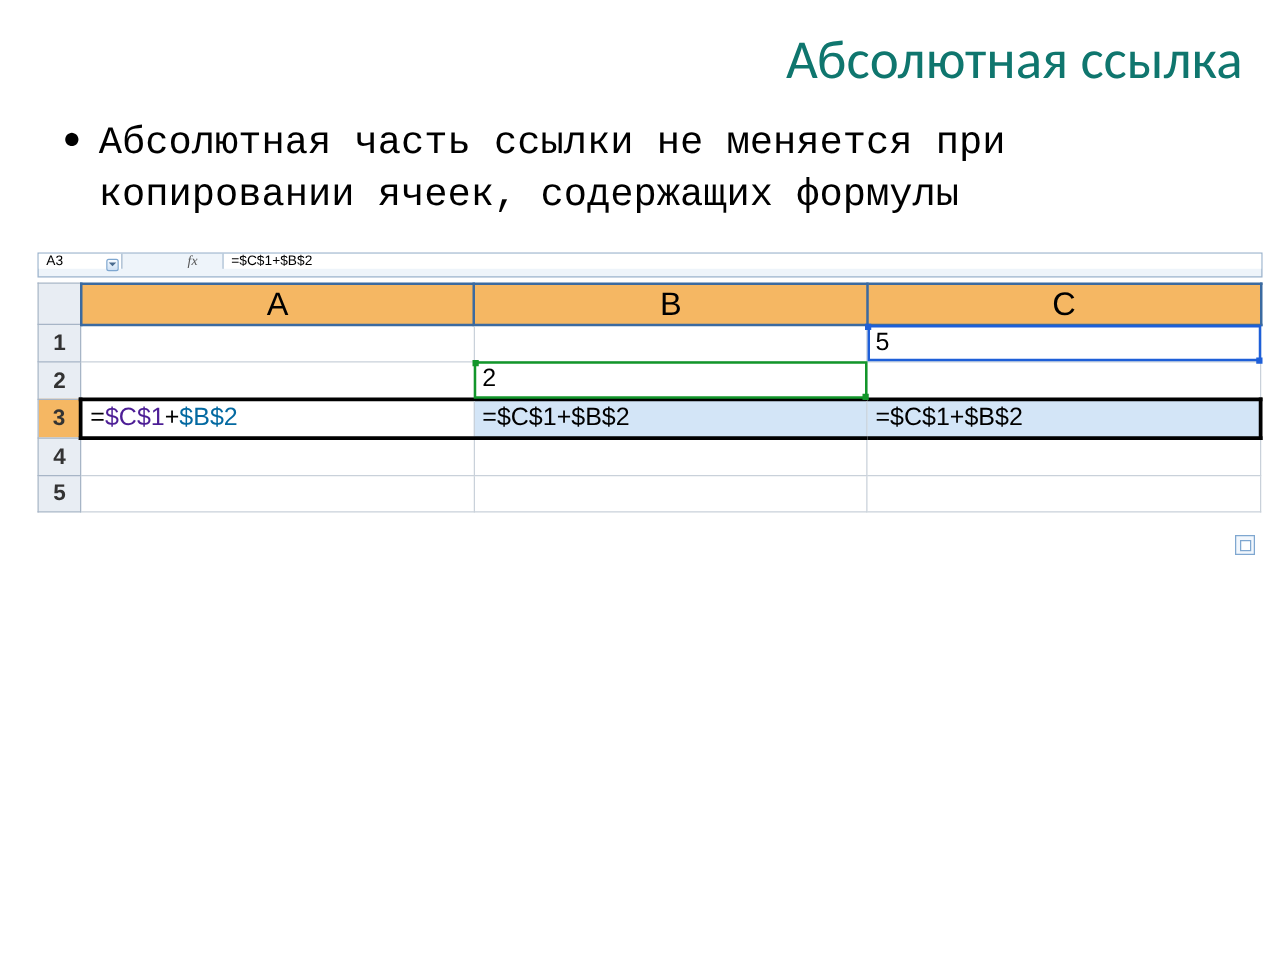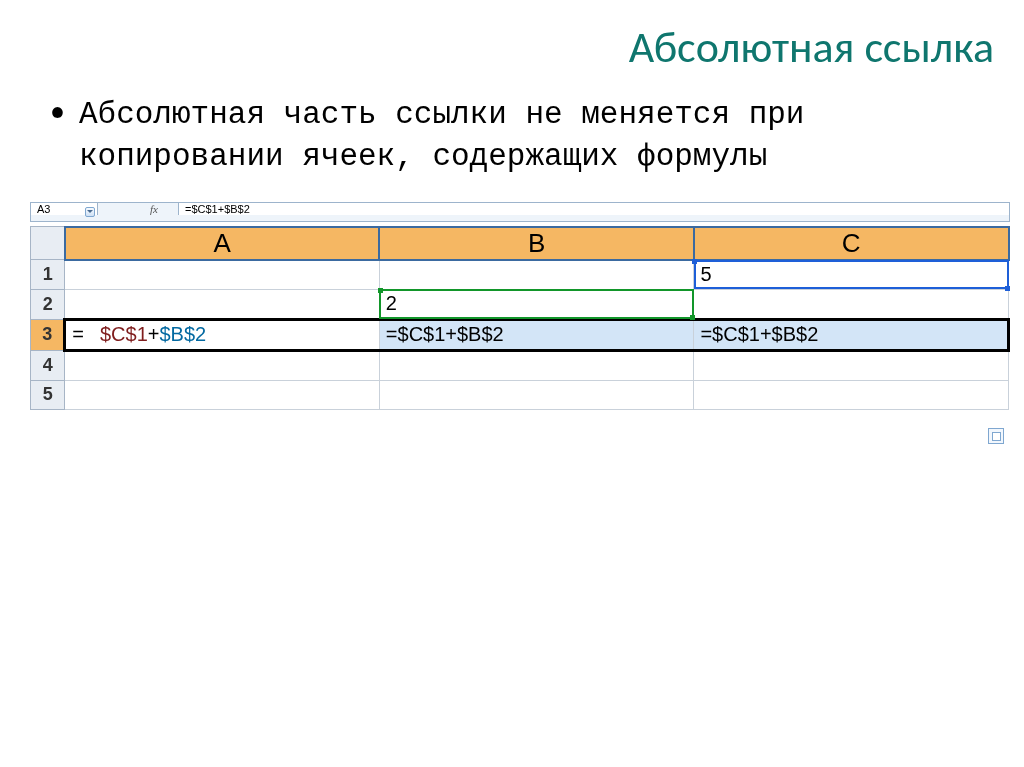--- a/index.html
+++ b/index.html
@@ -158,21 +158,21 @@
   }
   tr.selrow td.cell:first-of-type {
     border-left: 3px solid #000;
     background: #fff; 
   }
   tr.selrow td.cell:last-of-type {
     border-right: 3px solid #000;
   }
   
   .tok0 { color: #000; }
-  .tok-blue { color: #7f1d1d; margin-left: 16px; }
+  .tok-blue { color: #4c1d95; }
   .tok-green { color: #0369a1; }
   
   td.prec-blue {
     outline: 2px solid #1e5fd8;
     outline-offset: -2px;
     position: relative;
   }
   td.prec-blue::before, td.prec-blue::after {
     content: "";
     position: absolute;

